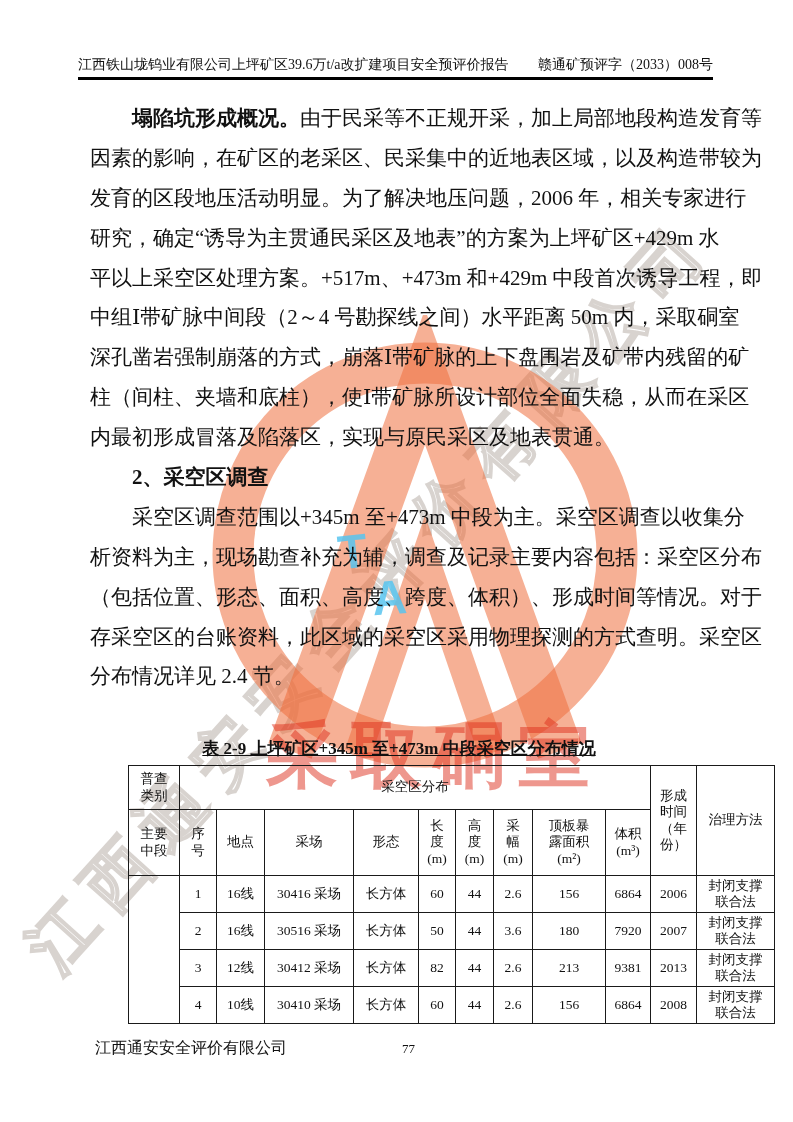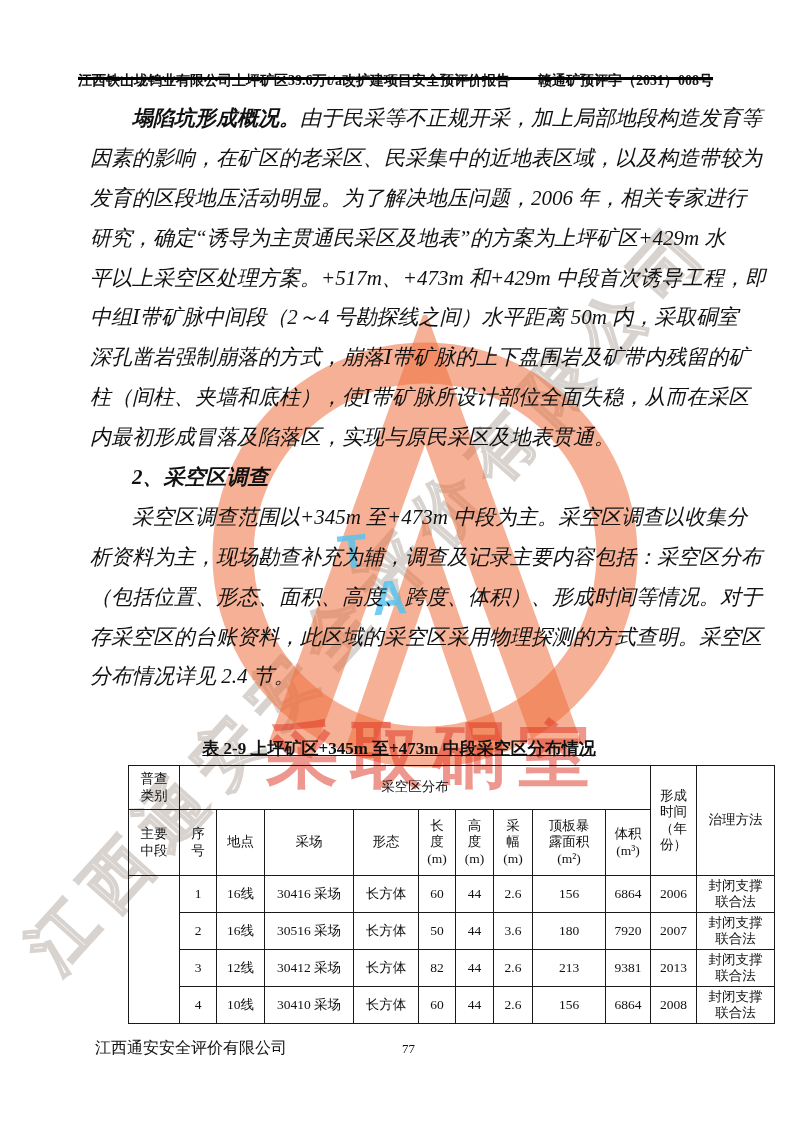--- a/index.html
+++ b/index.html
@@ -29,29 +29,29 @@
     color:rgba(88,196,238,0.85);transform:rotate(-6deg);
   }
   .wm-blue-a{
     position:absolute;left:372px;top:570px;font-size:48px;font-weight:bold;
     font-family:"Liberation Sans","DejaVu Sans",sans-serif;
     color:rgba(88,196,238,0.85);transform:rotate(-4deg);
   }
   
   .content{position:absolute;inset:0;z-index:1;}
   .hdr{
-    position:absolute;left:78px;top:66px;width:635px;height:24px;
+    position:absolute;left:78px;top:50px;width:635px;height:24px;
     display:flex;justify-content:space-between;align-items:flex-end;
-    font-size:14px;font-weight:bold;white-space:nowrap;
+    font-size:14px;font-weight:normal;white-space:nowrap;
   }
   .hdr-rule{position:absolute;left:78px;top:77px;width:635px;height:2.5px;background:#000;}
   .body-text{position:absolute;left:90px;top:99px;width:618px;font-size:21px;}
   .bline{
     height:39.9px;line-height:39.9px;white-space:nowrap;
-    text-align:justify;text-align-last:justify;font-style:italic;
+    text-align:justify;text-align-last:justify;
   }
   .bline.short{text-align:left;text-align-last:left;}
   .bline.indent{text-indent:42px;}
   .bline.head{font-weight:bold;text-align:left;text-align-last:left;}
   .lead-bold{font-weight:bold;}
   .tbl-caption{
     position:absolute;left:90px;top:735px;width:618px;height:28px;
     text-align:center;font-size:17px;font-weight:bold;line-height:28px;white-space:nowrap;text-decoration:underline;
   }
   .tblwrap{position:absolute;left:92px;top:765px;padding-left:36px;}
@@ -81,21 +81,21 @@
     </svg>
     <div class="wm-blue-t">T</div>
     <div class="wm-blue-a">A</div>
     <div class="wm-red">采取硐室</div>
   </div>
 
   <div class="content">
 
     <div class="hdr">
       <span>江西铁山垅钨业有限公司上坪矿区39.6万t/a改扩建项目安全预评价报告</span>
-      <span>赣通矿预评字（2031）008号</span>
+      <span>赣通矿预评字（2033）008号</span>
     </div>
     <div class="hdr-rule"></div>
 
     <div class="body-text">
       <div class="bline indent"><span class="lead-bold">塌陷坑形成概况。</span><span>由于民采等不正规开采，加上局部地段构造发育等</span></div>
       <div class="bline">因素的影响，在矿区的老采区、民采集中的近地表区域，以及构造带较为</div>
       <div class="bline">发育的区段地压活动明显。为了解决地压问题，2006 年，相关专家进行</div>
       <div class="bline">研究，确定“诱导为主贯通民采区及地表”的方案为上坪矿区+429m 水</div>
       <div class="bline">平以上采空区处理方案。+517m、+473m 和+429m 中段首次诱导工程，即</div>
       <div class="bline">中组Ⅰ带矿脉中间段（2～4 号勘探线之间）水平距离 50m 内，采取硐室</div>

